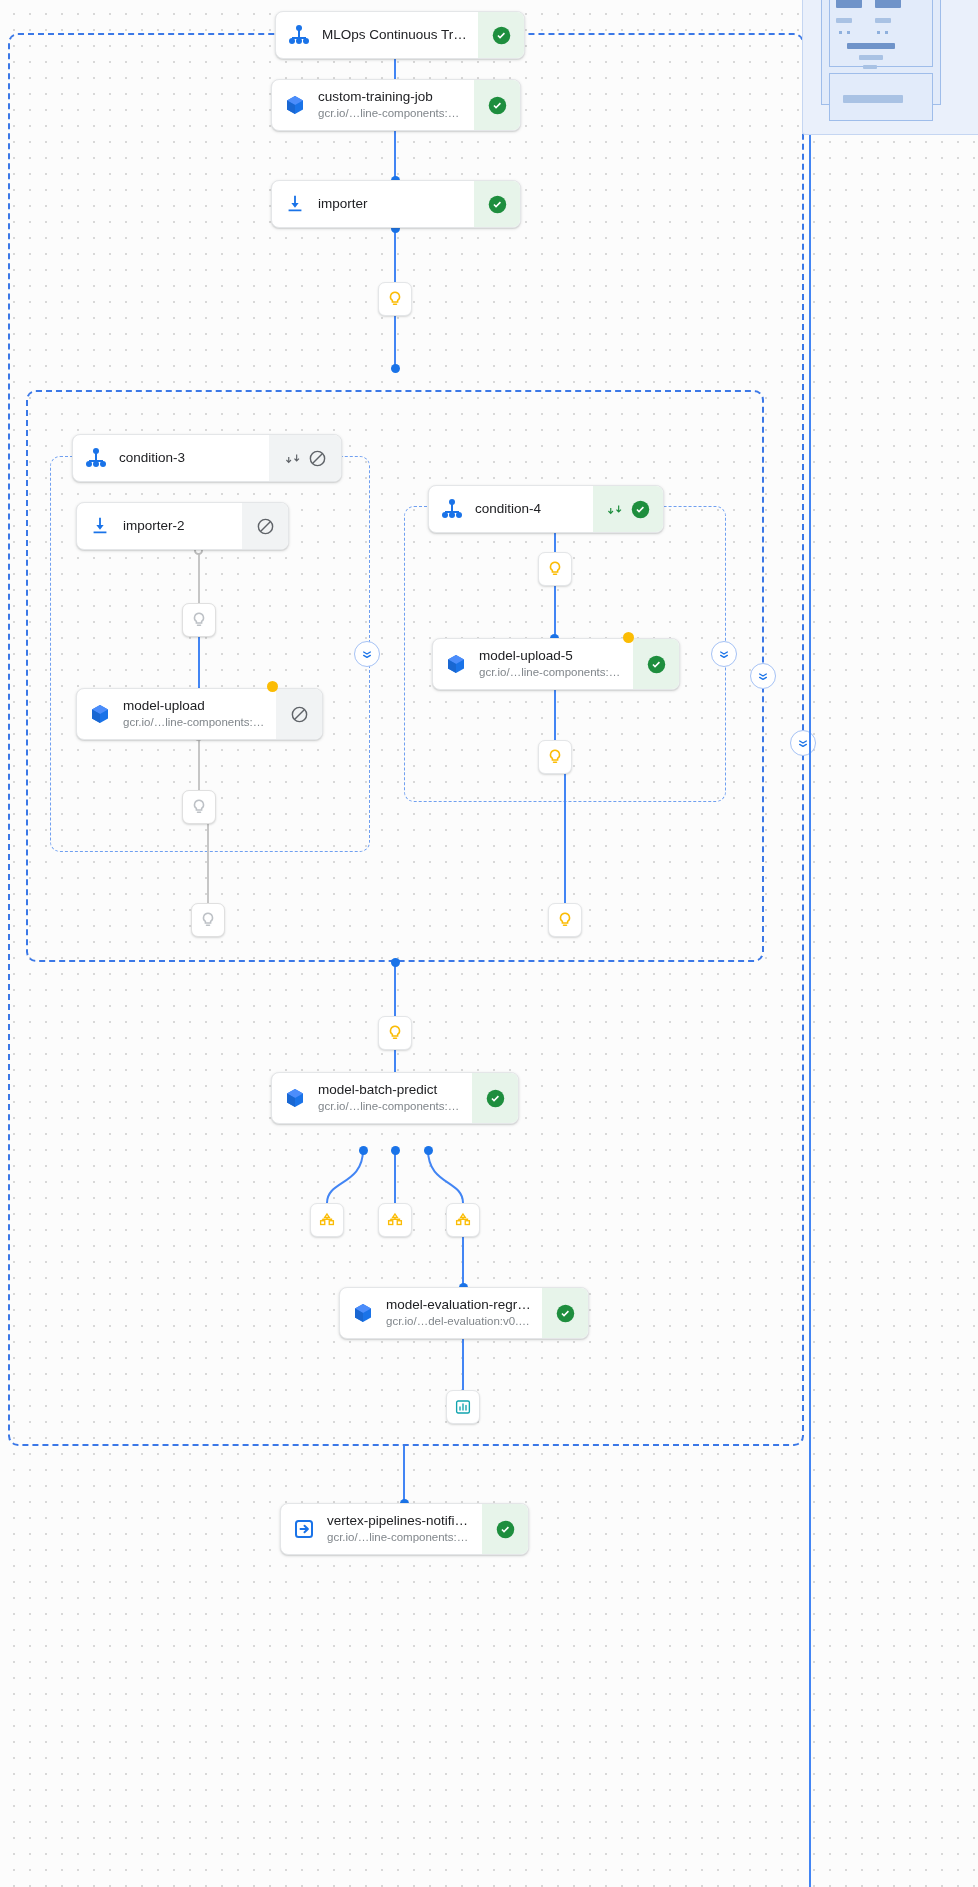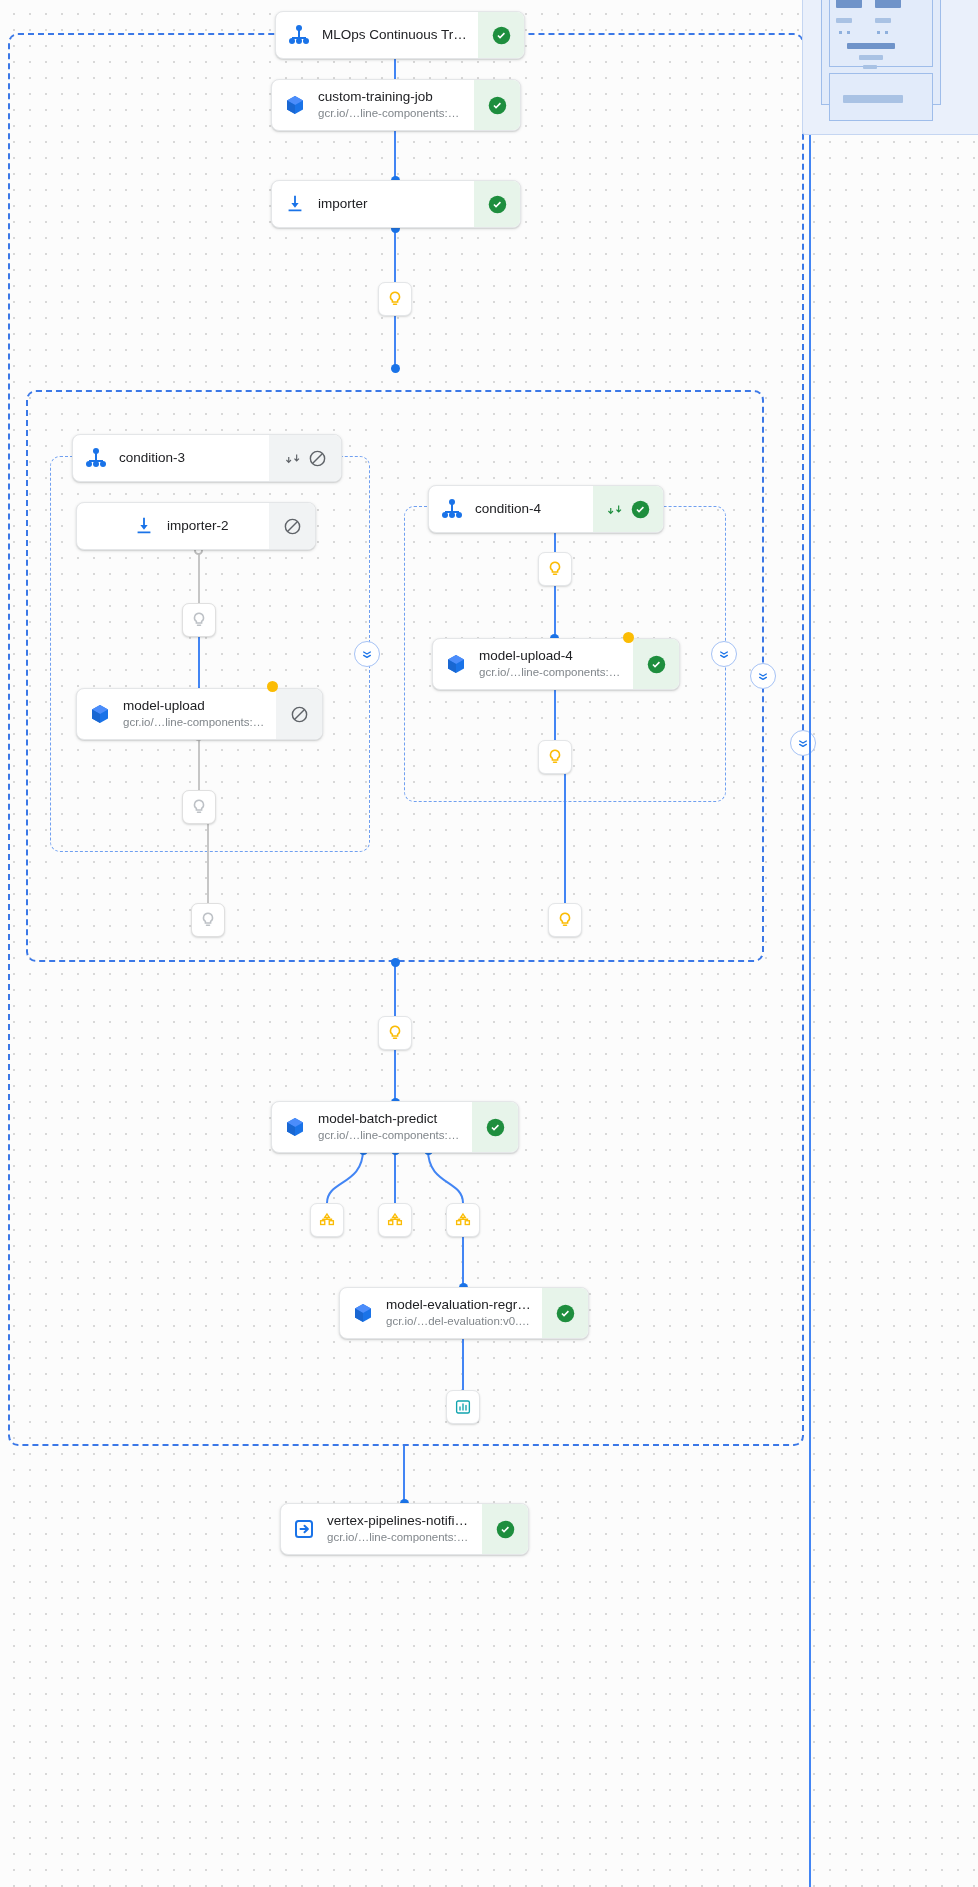--- a/index.html
+++ b/index.html
@@ -302,21 +302,21 @@
         <path d="M18 7v6.2l1.6-1.6 1.1 1.1-3.4 3.4-3.4-3.4 1.1-1.1L16.5 13V7z"></path>
         <path d="M7.5 11l-1.6 1.6L4.8 11.5 8.2 8l3.4 3.5-1.1 1.1L9 11v5H7.5z" transform="translate(-1,4) scale(1,-1) translate(0,-22)"></path>
       </svg>
       <svg width="19" height="19" viewBox="0 0 24 24" fill="none" stroke="#5f6368" stroke-width="1.8">
         <circle cx="12" cy="12" r="9"></circle>
           <line x1="6" y1="18" x2="18" y2="6"></line>
       </svg>
     </div>
   </div>
 
-  <div class="node" style="left:76px; top:502px; width:240px;padding-left:44px;">
+  <div class="node" style="left:76px; top:502px; width:213px;">
     <div class="icon-cell">
       <svg width="22" height="22" viewBox="0 0 24 24" fill="#1a73e8">
         <path d="M11 3h2v8h3l-4 5-4-5h3z"></path>
           <path d="M5 18h14v2H5z"></path>
       </svg>
     </div>
     <div class="label-cell">
       <div class="title">importer-2</div>
     </div>
     <div class="status-cell skip">
@@ -405,21 +405,21 @@
   <div class="amber-dot" style="left:623px; top:632px;"></div>
   <div class="node tall" style="left:432px; top:638px; width:248px;">
     <div class="icon-cell">
       <svg width="24" height="24" viewBox="0 0 24 24">
         <path d="M12 3l8 4.5v9L12 21l-8-4.5v-9z" fill="#1a73e8"></path>
         <path d="M12 3l8 4.5L12 12 4 7.5z" fill="#4c8dfb"></path>
         <path d="M12 12v9l-8-4.5v-9z" fill="#1967d2"></path>
       </svg>
     </div>
     <div class="label-cell">
-      <div class="title">model-upload-4</div>
+      <div class="title">model-upload-5</div>
       <div class="sub">gcr.io/…line-components:2.6.0</div>
     </div>
     <div class="status-cell ok">
       <svg width="21" height="21" viewBox="0 0 24 24">
         <circle cx="12" cy="12" r="10" fill="#1e8e3e"></circle>
         <path d="M10.3 15.6l-3-3 1.3-1.3 1.7 1.7 4.4-4.4 1.3 1.3z" fill="#fff"></path>
       </svg>
     </div>
   </div>
 
@@ -437,21 +437,21 @@
     </svg>
   </div>
 
   <div class="chip" style="left:378px; top:1016px;">
     <svg width="18" height="18" viewBox="0 0 24 24" fill="none" stroke="#fbbc04" stroke-width="2">
       <path d="M12 3a6 6 0 0 0-3.5 10.9V16h7v-2.1A6 6 0 0 0 12 3z"></path>
       <path d="M10 19h4" stroke-linecap="round"></path>
     </svg>
   </div>
 
-  <div class="node tall" style="left:271px; top:1101px; width:248px;">
+  <div class="node tall" style="left:271px; top:1072px; width:248px;">
     <div class="icon-cell">
       <svg width="24" height="24" viewBox="0 0 24 24">
         <path d="M12 3l8 4.5v9L12 21l-8-4.5v-9z" fill="#1a73e8"></path>
         <path d="M12 3l8 4.5L12 12 4 7.5z" fill="#4c8dfb"></path>
         <path d="M12 12v9l-8-4.5v-9z" fill="#1967d2"></path>
       </svg>
     </div>
     <div class="label-cell">
       <div class="title">model-batch-predict</div>
       <div class="sub">gcr.io/…line-components:2.6.0</div>

